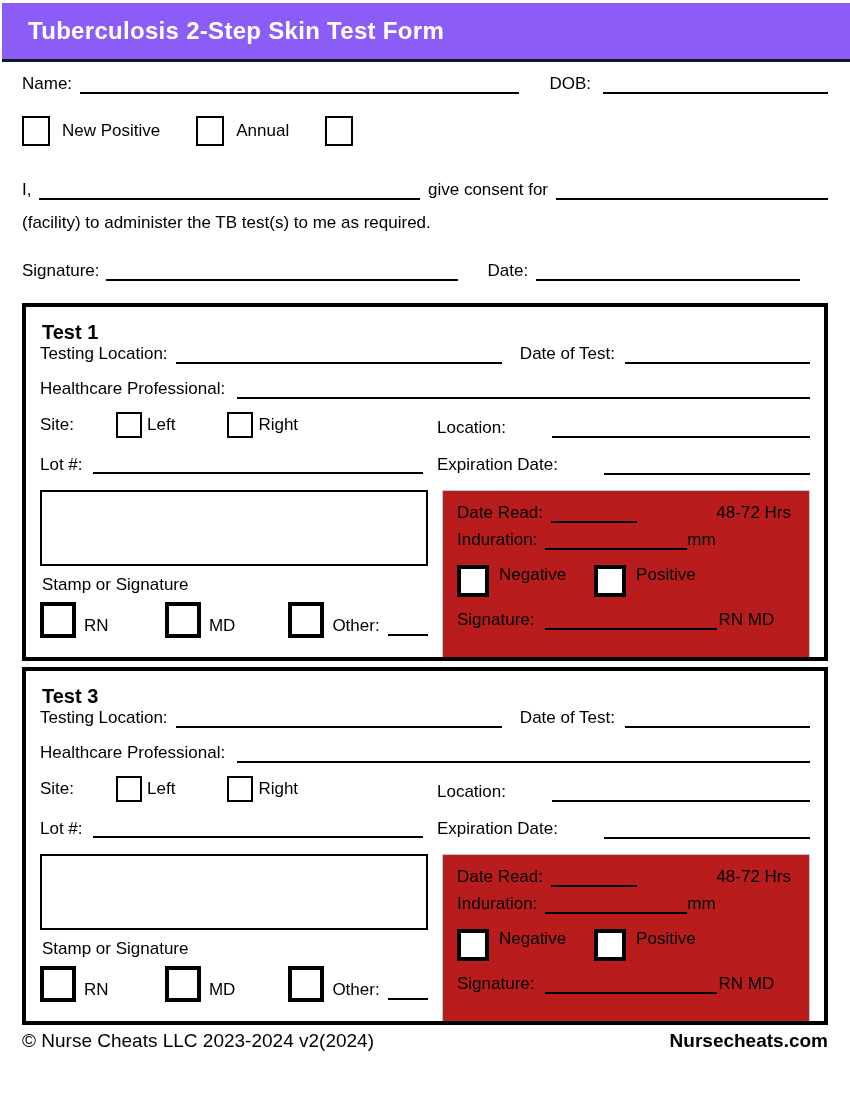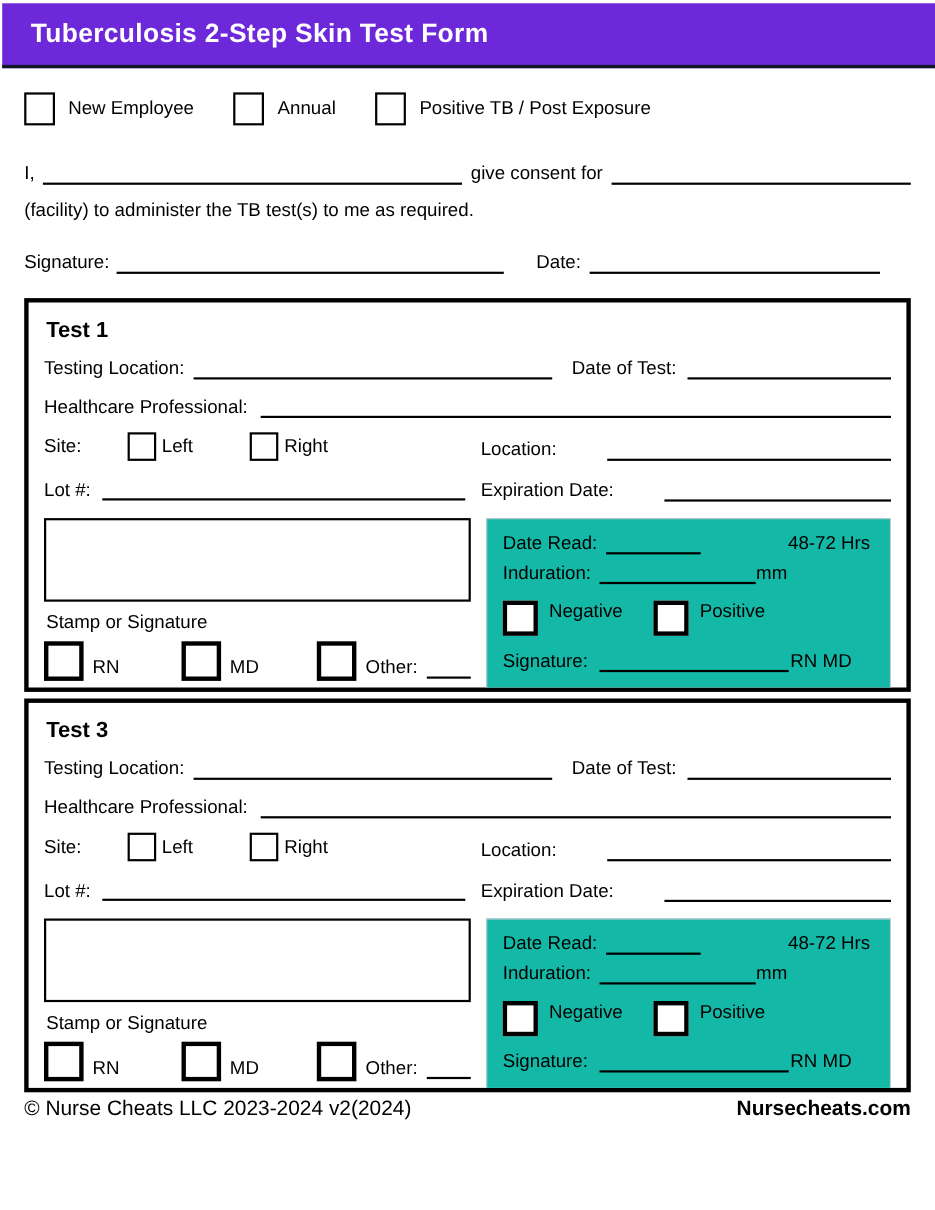--- a/index.html
+++ b/index.html
@@ -5,21 +5,21 @@
   * { box-sizing: border-box; margin: 0; padding: 0; }
   html, body { background: #fff; }
   body {
     width: 850px; height: 1100px;
     font-family: "Liberation Sans", sans-serif;
     color: #000; position: relative; overflow: hidden;
   }
   
   .header {
     margin: 3px 0 0 2px; height: 59px;
-    background: #6d28d9;
+    background: #8b5cf6;
     border-bottom: 3px solid #0e1724;
     display: flex; align-items: center; padding-left: 26px;
   }
   .header-title { color: #fff; font-size: 24px; font-weight: bold; letter-spacing: .3px; }
 
   .content { padding: 0 22px; }
   .lbl { font-size: 17px; white-space: nowrap; }
   .frow { display: flex; align-items: flex-end; }
   .line { border-bottom: 2px solid #000; height: 1.15em; display: inline-block; }
 
@@ -51,21 +51,21 @@
 
   
   .sec {
     margin: 0 22px; border: 4px solid #000;
     height: 358px; display: flex; flex-direction: column;
     padding: 10px 14px 0 14px; background: #fff;
   }
   .sec1 { margin-top: 22px; }
   .sec2 { margin-top: 6px; }
   .sec-title { font-size: 20px; font-weight: bold; margin: 4px 0 0 2px; }
-  .sec .r1 { margin-top: 13px; }
+  .sec .r1 { }
   .tl-line { flex: 1; margin-left: 8px; }
   .dot-lbl { margin-left: 18px; }
   .dot-line { width: 185px; margin-left: 10px; }
   .sec .r2 { margin-top: 15px; }
   .hp-line { flex: 1; margin-left: 12px; }
   .sec .r3 { margin-top: 13px; display: flex; }
   .half-left { width: 397px; display: flex; align-items: center; }
   .half-right { flex: 1; display: flex; align-items: flex-end; gap: 36px; }
   .site-cb1 { margin-left: 42px; }
   .site-cb2 { margin-left: 52px; }
@@ -79,21 +79,21 @@
   .bottom-left { width: 402px; padding-right: 14px; display: flex; flex-direction: column; }
   .stamp-box { height: 76px; border: 2px solid #000; background: #fff; }
   .stamp-caption { font-size: 17px; margin: 9px 0 7px 2px; }
   .cred-row { display: flex; align-items: flex-end; gap: 8px; }
   .cred-gap { width: 48px; }
   .cred-gap2 { width: 44px; }
   .cred-lbl { font-size: 17px; margin-bottom: 2px; }
   .other-line { width: 48px; margin-bottom: 2px; }
 
   .panel {
-    flex: 1; background: #14b8a6;
+    flex: 1; background: #b91c1c;
     border: 1px solid #c3c9d1; border-bottom: none;
     padding: 12px 14px 0 14px; font-size: 17px;
   }
   .panel-row { display: flex; align-items: flex-end; }
   .dr-line { width: 86px; margin-left: 8px; }
   .window-lbl { margin-left: auto; padding-right: 4px; }
   .panel-row2 { margin-top: 7px; }
   .ind-line { width: 142px; margin-left: 8px; }
   .result-row { margin-top: 15px; display: flex; align-items: flex-start; }
   .result-word { margin-left: 10px; }
@@ -112,34 +112,39 @@
 </style>
 </head>
 <body>
 
 <div class="header">
   <span class="header-title">Tuberculosis 2-Step Skin Test Form</span>
 </div>
 
 <div class="content">
 
+  <div class="frow name-row">
+    <span class="lbl">Name:</span>
+    <span class="line name-line"></span>
+    <span class="lbl dob-lbl">DOB:</span>
+    <span class="line dob-line"></span>
+  </div>
 
 
   <div class="checks-row">
     <div class="check-item">
       <span class="cb"></span>
-      <span class="lbl">New Employee</span>
+      <span class="lbl">New Positive</span>
     </div>
     <div class="check-item">
       <span class="cb"></span>
       <span class="lbl">Annual</span>
     </div>
     <div class="check-item">
       <span class="cb"></span>
-      <span class="lbl">Positive  TB / Post Exposure</span>
     </div>
   </div>
 
   <div class="frow consent-row">
     <span class="lbl">I,</span>
     <span class="line consent-line1"></span>
     <span class="lbl">give consent for</span>
     <span class="line consent-line2"></span>
   </div>
   <div class="facility-row">

